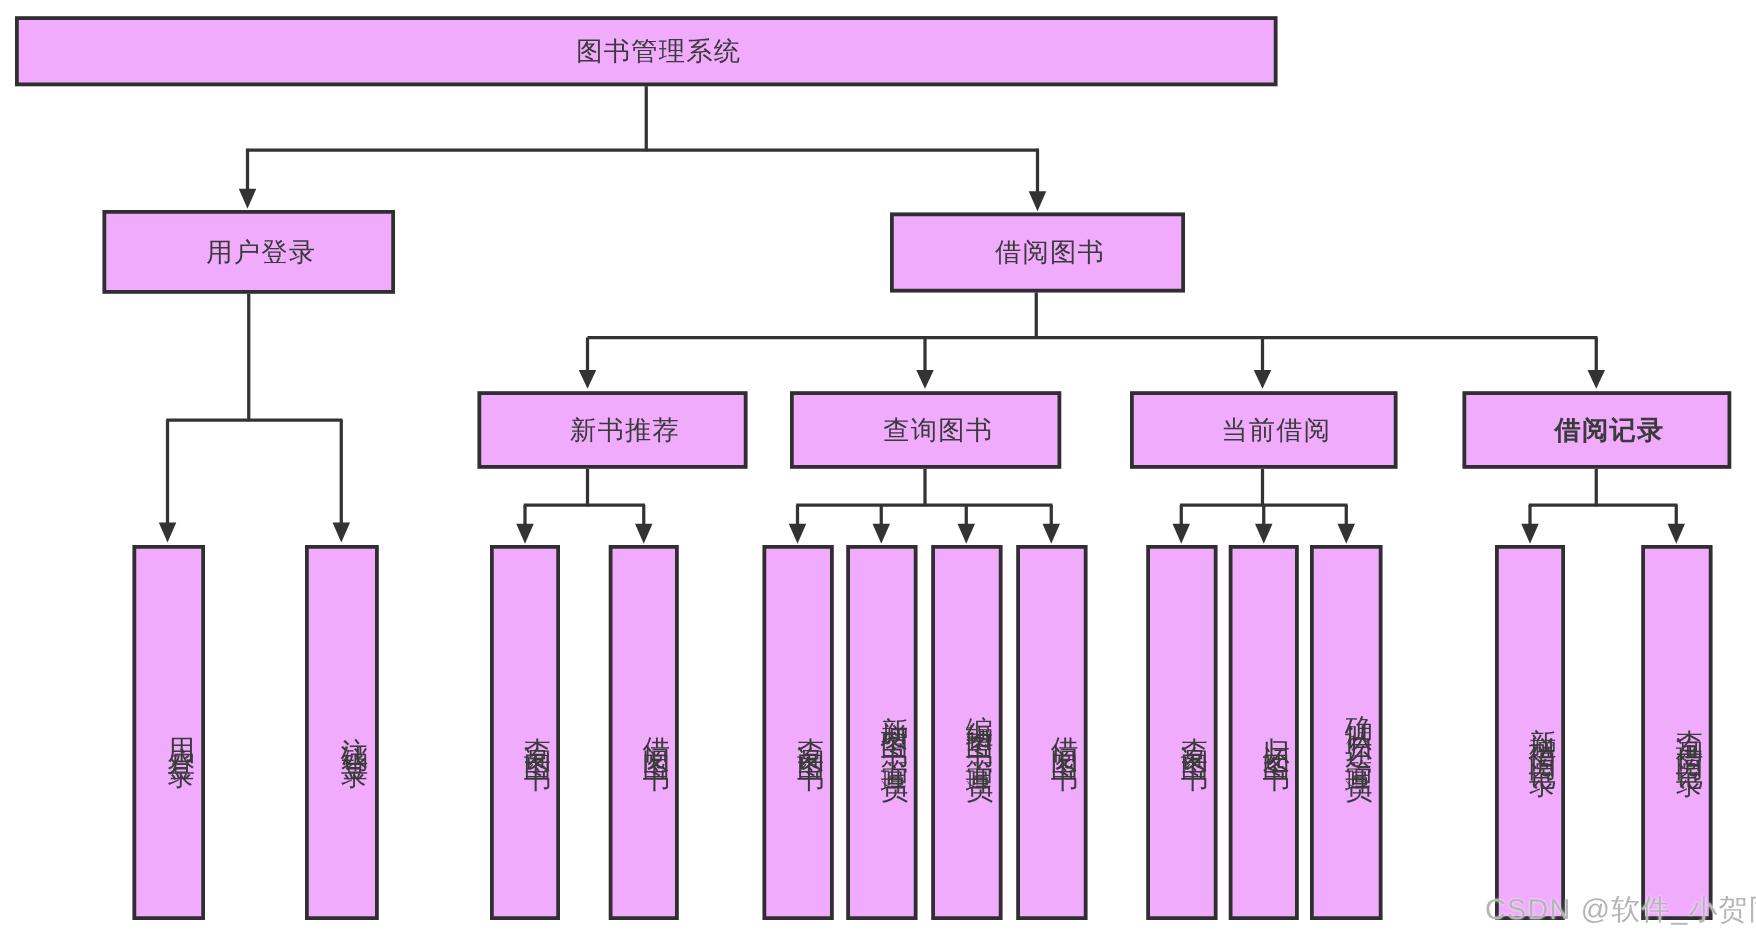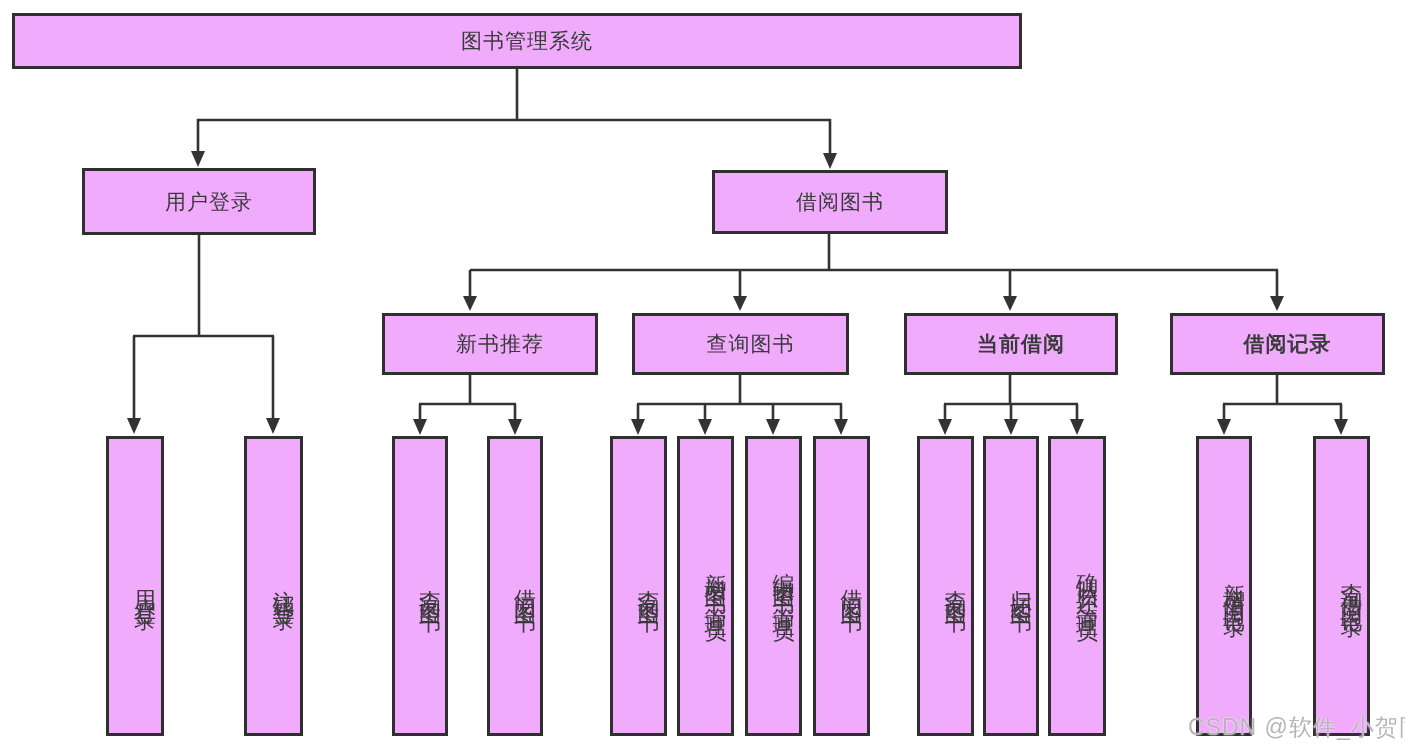--- a/index.html
+++ b/index.html
@@ -128,21 +128,21 @@
     </g>
   </svg>
 
   <div class="node hbox" style="left:12px;top:13px;width:1010px;height:56px;">图书管理系统</div>
 
   <div class="node hbox" style="left:82px;top:168px;width:234px;height:67px;">用户登录</div>
   <div class="node hbox" style="left:712px;top:170px;width:236px;height:64px;">借阅图书</div>
 
   <div class="node hbox" style="left:362px;top:313px;width:216px;height:62px;margin-left:20px;">新书推荐</div>
   <div class="node hbox" style="left:632px;top:313px;width:217px;height:62px;">查询图书</div>
-  <div class="node hbox" style="left:904px;top:313px;width:214px;height:62px;font-weight:bold;">当前借阅</div>
+  <div class="node hbox" style="left:904px;top:313px;width:214px;height:62px;">当前借阅</div>
   <div class="node hbox" style="left:1170px;top:313px;width:215px;height:62px;font-weight:bold;">借阅记录</div>
 
   <div class="node vbox" style="left:106px;top:436px;width:58px;height:300px;">用户登录</div>
   <div class="node vbox" style="left:244px;top:436px;width:59px;height:300px;">注销登录</div>
 
   <div class="node vbox" style="left:392px;top:436px;width:56px;height:300px;">查询图书</div>
   <div class="node vbox" style="left:487px;top:436px;width:56px;height:300px;">借阅图书</div>
 
   <div class="node vbox" style="left:610px;top:436px;width:57px;height:300px;">查询图书</div>
   <div class="node vbox" style="left:677px;top:436px;width:57px;height:300px;">新增图书（管理员）</div>

